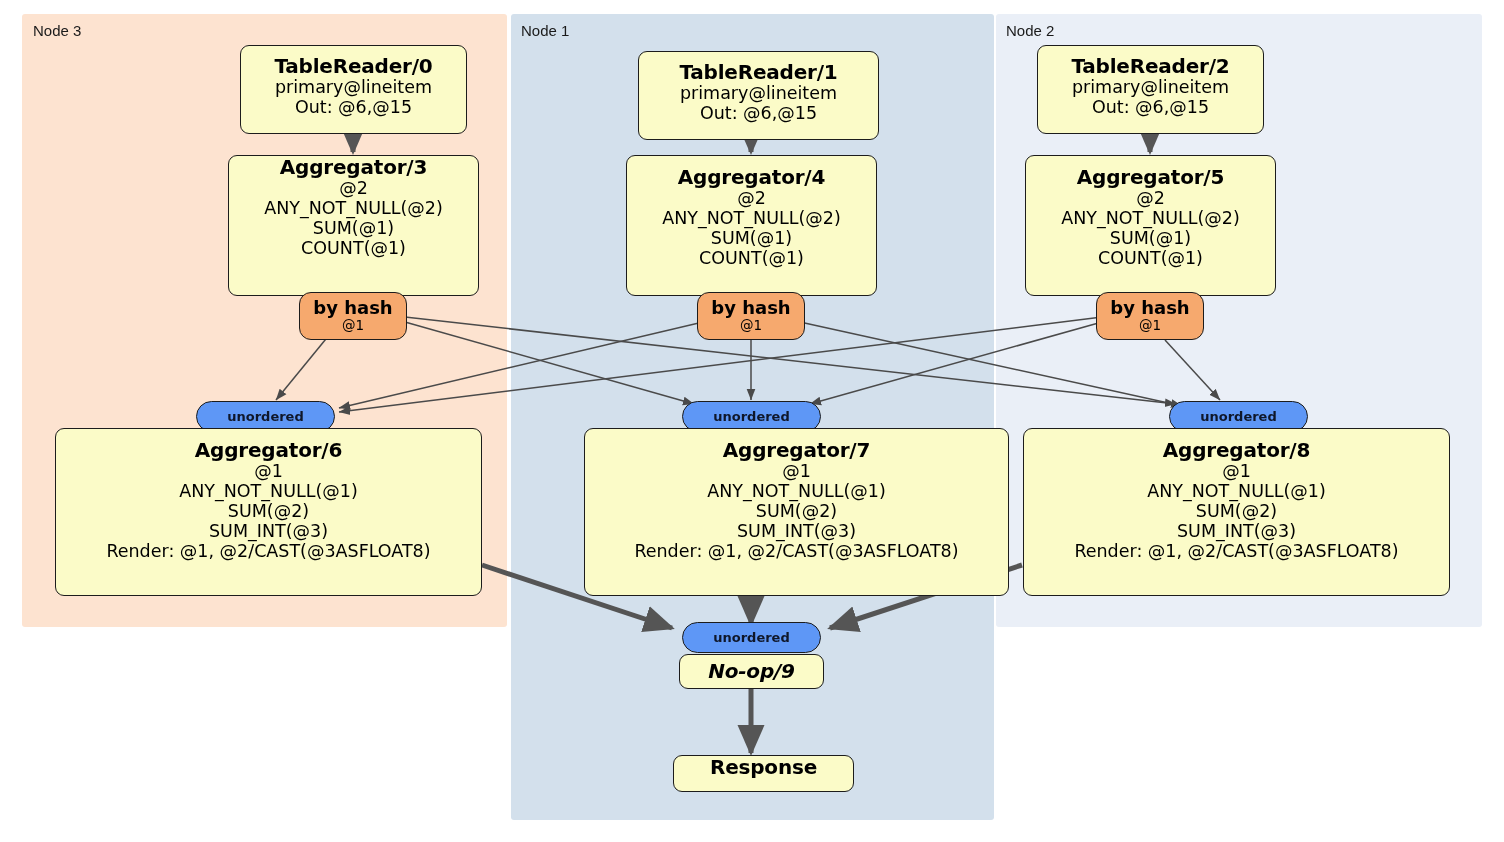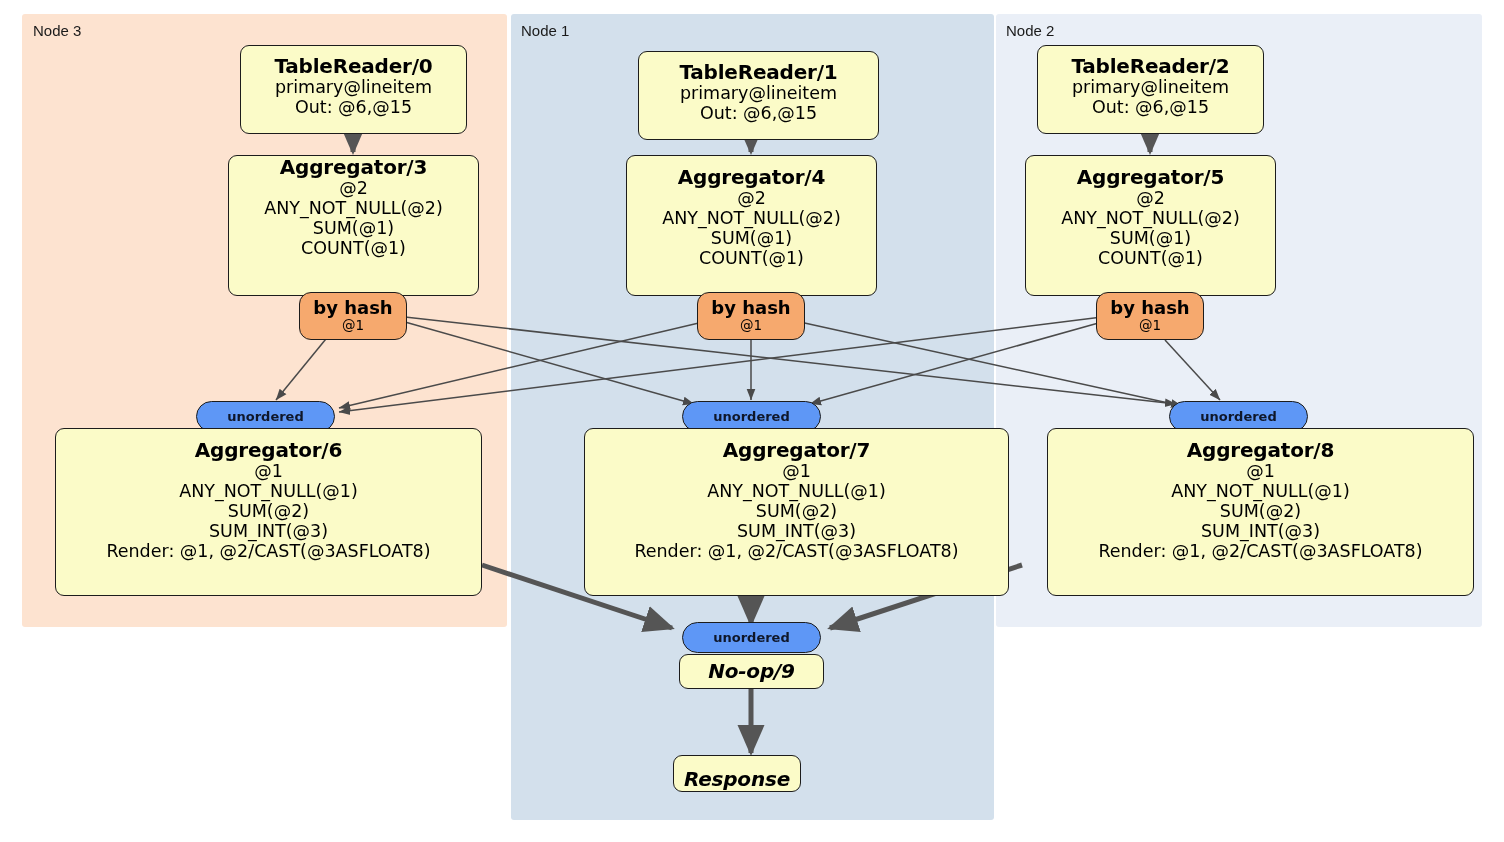--- a/index.html
+++ b/index.html
@@ -145,21 +145,21 @@
   </div>
 
   <div class="pill" style="left:682px;top:622px;width:139px;height:31px;">
     <span>unordered</span>
   </div>
 
   <div class="node small" style="left:679px;top:654px;width:145px;height:35px;display:flex;align-items:center;justify-content:center;font-style:italic;">
     <div class="t">No-op/9</div>
   </div>
 
-  <div class="node small" style="left:673px;top:755px;width:128px;height:37px;display:flex;align-items:flex-end;justify-content:center;font-style:italic;">
+  <div class="node small" style="left:673px;top:755px;width:181px;height:37px;display:flex;align-items:flex-start;justify-content:center;">
     <div class="t">Response</div>
   </div>
 
   <div class="node" style="left:1037px;top:45px;width:227px;height:89px;padding-top:9px;">
     <div class="t">TableReader/2</div>
     <div class="l">primary@lineitem</div>
     <div class="l">Out: @6,@15</div>
   </div>
 
   <div class="node" style="left:1025px;top:155px;width:251px;height:141px;padding-top:10px;">
@@ -172,21 +172,21 @@
 
   <div class="hash" style="left:1096px;top:292px;width:108px;height:48px;padding-top:5px;">
     <div class="t">by hash</div>
     <div class="l">@1</div>
   </div>
 
   <div class="pill" style="left:1169px;top:401px;width:139px;height:31px;">
     <span>unordered</span>
   </div>
 
-  <div class="node" style="left:1023px;top:428px;width:427px;height:168px;padding-top:10px;margin-left:24px;">
+  <div class="node" style="left:1023px;top:428px;width:427px;height:168px;padding-top:10px;">
     <div class="t">Aggregator/8</div>
     <div class="l">@1</div>
     <div class="l">ANY_NOT_NULL(@1)</div>
     <div class="l">SUM(@2)</div>
     <div class="l">SUM_INT(@3)</div>
     <div class="l">Render: @1, @2/CAST(@3ASFLOAT8)</div>
   </div>
 
 </div>
 

